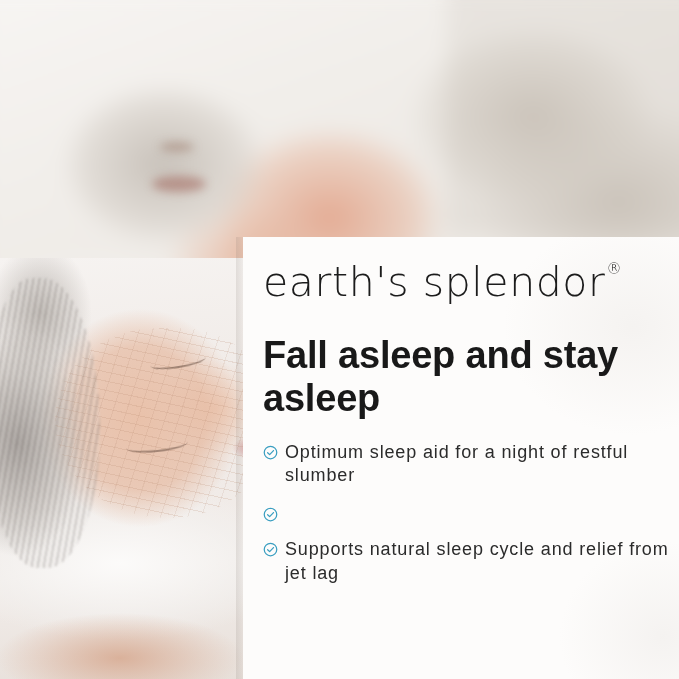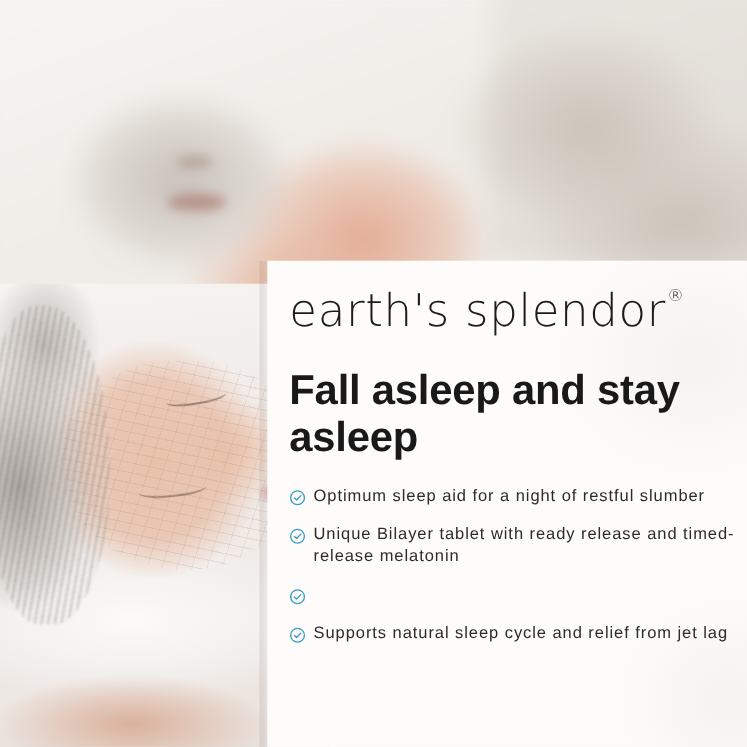--- a/index.html
+++ b/index.html
@@ -161,21 +161,21 @@
 
   .check-icon {
     flex:0 0 auto;
     width:15px; height:15px;
     margin-top:4px;
     display:block;
   }
 
   .bullet-text {
     font-family:"Liberation Sans", sans-serif;
-    font-size:15px;
+    font-size:18px;
     line-height:1.30;
     letter-spacing:0.85px;
     color:#2b2b2b;
     max-width:392px;
   }
 </style>
 </head>
 <body>
 
 <div id="stage">
@@ -203,27 +203,20 @@
     <ul class="bullets">
 
       <li class="bullet">
         <svg class="check-icon" viewBox="0 0 24 24">
           <circle cx="12" cy="12" r="10" fill="none" stroke="#3a9ec0" stroke-width="2"></circle>
           <path d="M7.4 12.3 L10.6 15.4 L16.8 8.9" fill="none" stroke="#3a9ec0" stroke-width="2" stroke-linecap="round" stroke-linejoin="round"></path>
         </svg>
         <span class="bullet-text">Optimum sleep aid for a night of restful slumber</span>
       </li>
 
-      <li class="bullet">
-        <svg class="check-icon" viewBox="0 0 24 24">
-          <circle cx="12" cy="12" r="10" fill="none" stroke="#3a9ec0" stroke-width="2"></circle>
-          <path d="M7.4 12.3 L10.6 15.4 L16.8 8.9" fill="none" stroke="#3a9ec0" stroke-width="2" stroke-linecap="round" stroke-linejoin="round"></path>
-        </svg>
-        <span class="bullet-text">Unique Bilayer tablet with ready release and timed-release melatonin</span>
-      </li>
 
       <li class="bullet">
         <svg class="check-icon" viewBox="0 0 24 24">
           <circle cx="12" cy="12" r="10" fill="none" stroke="#3a9ec0" stroke-width="2"></circle>
           <path d="M7.4 12.3 L10.6 15.4 L16.8 8.9" fill="none" stroke="#3a9ec0" stroke-width="2" stroke-linecap="round" stroke-linejoin="round"></path>
         </svg>
       </li>
 
       <li class="bullet">
         <svg class="check-icon" viewBox="0 0 24 24">

